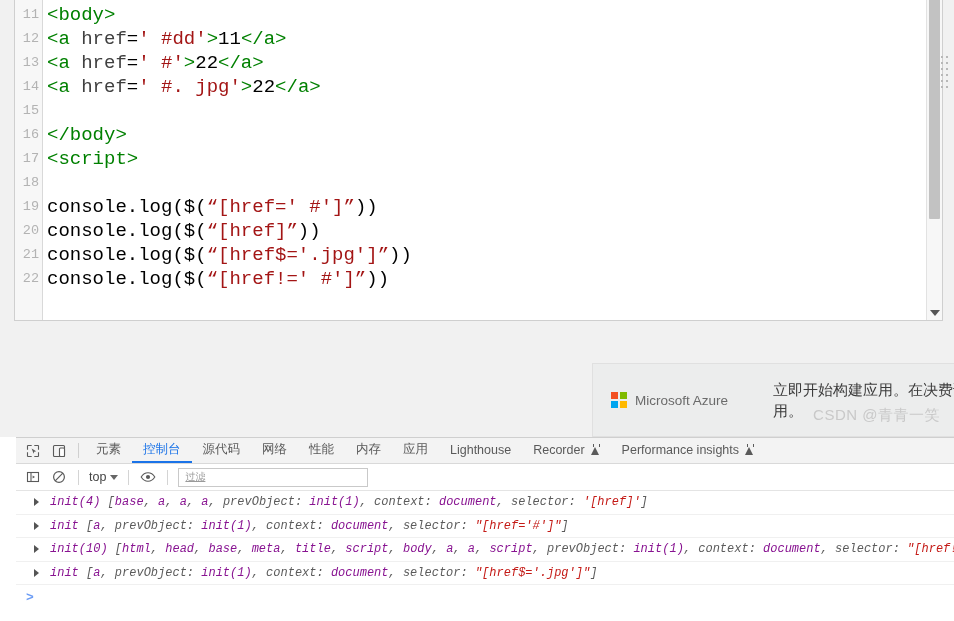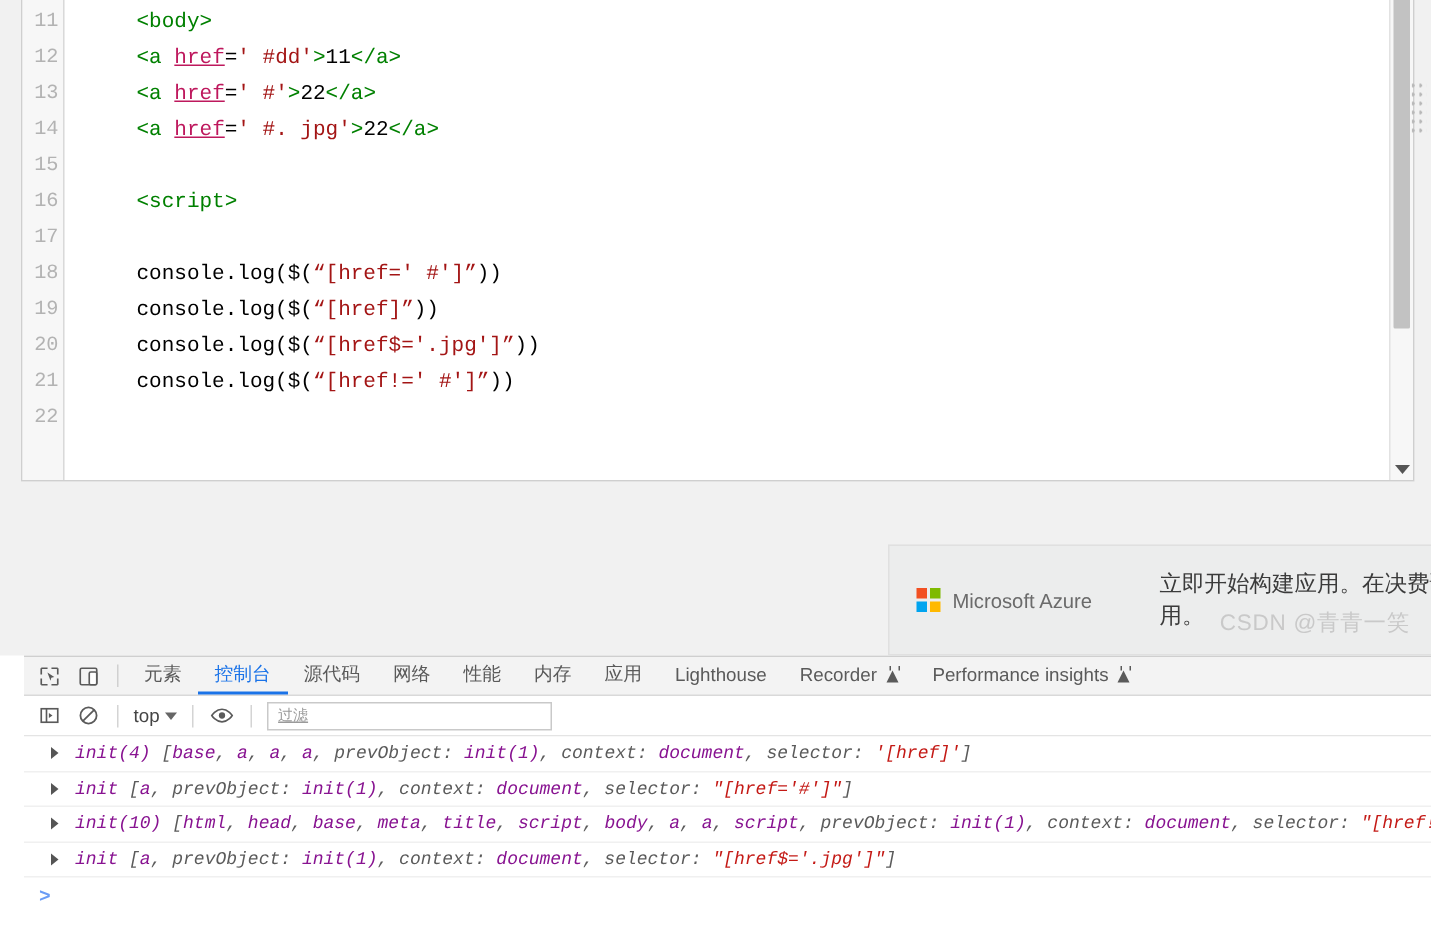--- a/index.html
+++ b/index.html
@@ -66,26 +66,25 @@
     flex: 1 1 auto;
     position: relative;
     padding-left: 4px;
     overflow: hidden;
   }
   .code-lines .cl {
     height: 24px;
     line-height: 24px;
     white-space: pre;
     font-family: "Liberation Mono", "DejaVu Sans Mono", monospace;
-    font-size: 14px;
+    font-size: 19px;
     color: #000000;
-    margin-left: 44px;
   }
   .tok-tag   { color: #008000; }
-  .tok-attr  { color: #be185d; text-decoration: underline; }
+  .tok-attr  { color: #404040; }
   .tok-val   { color: #a31515; }
   .tok-str   { color: #a31515; }
   .tok-plain { color: #000000; }
 
   
   .ed-scroll {
     position: absolute;
     right: 0; top: 0;
     width: 16px;
     height: 100%;
@@ -387,20 +386,21 @@
           <div class="ln">21</div>
           <div class="ln">22</div>
         </div>
       <div class="code-lines" id="codeLines">
           <div class="cl">&nbsp;</div>
           <div class="cl"><span class="tok-tag">&lt;body&gt;</span></div>
           <div class="cl"><span class="tok-tag">&lt;a </span><span class="tok-attr">href</span><span class="tok-plain">=</span><span class="tok-val">' #dd'</span><span class="tok-tag">&gt;</span><span class="tok-plain">11</span><span class="tok-tag">&lt;/a&gt;</span></div>
           <div class="cl"><span class="tok-tag">&lt;a </span><span class="tok-attr">href</span><span class="tok-plain">=</span><span class="tok-val">' #'</span><span class="tok-tag">&gt;</span><span class="tok-plain">22</span><span class="tok-tag">&lt;/a&gt;</span></div>
           <div class="cl"><span class="tok-tag">&lt;a </span><span class="tok-attr">href</span><span class="tok-plain">=</span><span class="tok-val">' #. jpg'</span><span class="tok-tag">&gt;</span><span class="tok-plain">22</span><span class="tok-tag">&lt;/a&gt;</span></div>
           <div class="cl">&nbsp;</div>
+          <div class="cl"><span class="tok-tag">&lt;/body&gt;</span></div>
           <div class="cl"><span class="tok-tag">&lt;script&gt;</span></div>
           <div class="cl">&nbsp;</div>
           <div class="cl"><span class="tok-plain">console.log($(</span><span class="tok-str">“[href=' #']”</span><span class="tok-plain">))</span></div>
           <div class="cl"><span class="tok-plain">console.log($(</span><span class="tok-str">“[href]”</span><span class="tok-plain">))</span></div>
           <div class="cl"><span class="tok-plain">console.log($(</span><span class="tok-str">“[href$='.jpg']”</span><span class="tok-plain">))</span></div>
           <div class="cl"><span class="tok-plain">console.log($(</span><span class="tok-str">“[href!=' #']”</span><span class="tok-plain">))</span></div>
         </div>
       <div class="ed-scroll">
         <div class="ed-thumb"></div>
         <div class="ed-arrow-down"></div>

